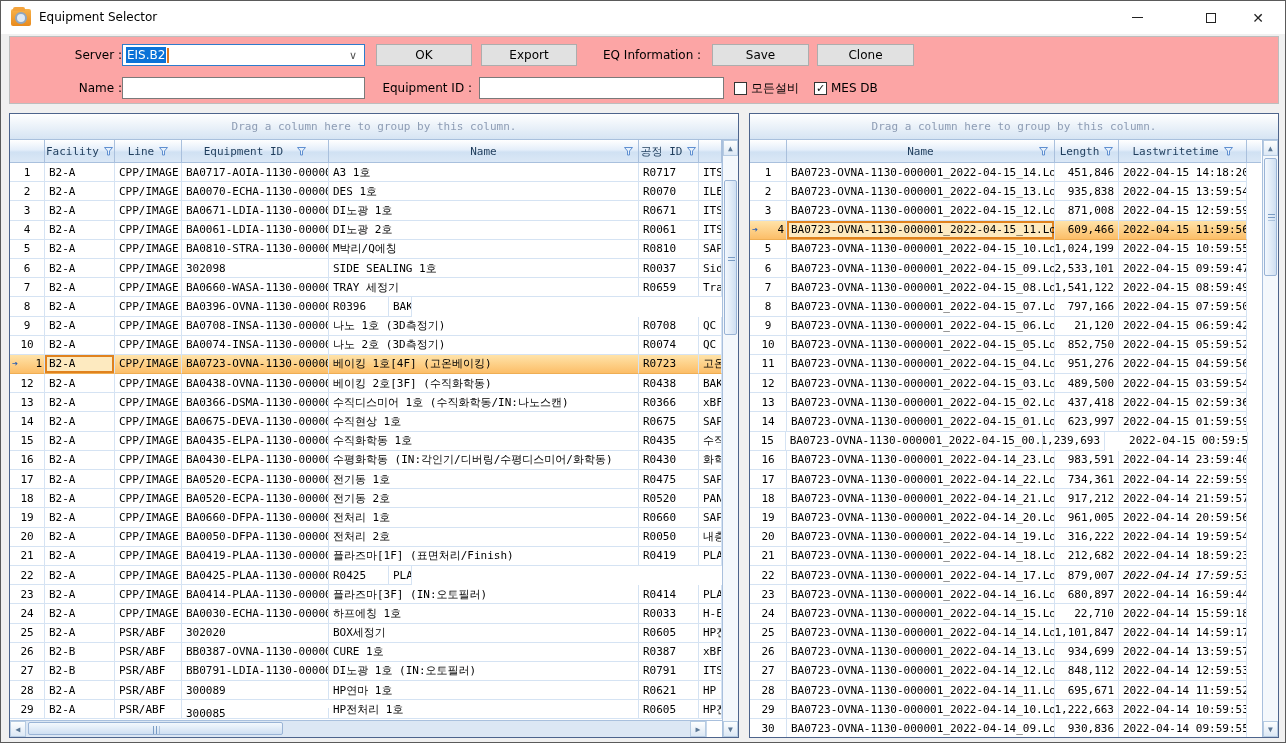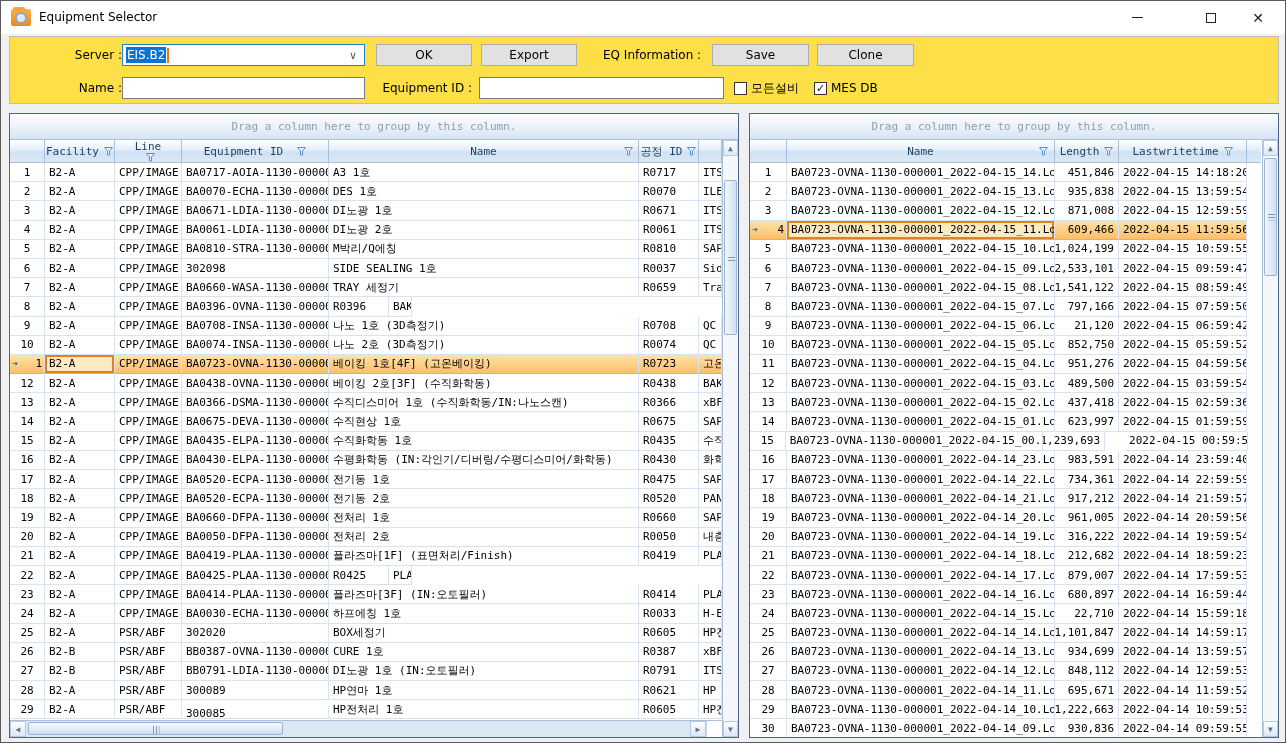--- a/index.html
+++ b/index.html
@@ -21,21 +21,21 @@
     border:2px solid #8fa6c0; border-radius:50%; background:#dfe9f4; }
   .title-text { position:absolute; left:38px; top:9px; font-size:12px; color:#000; }
   .winbtn { position:absolute; top:0; width:60px; height:33px; display:flex; align-items:center; justify-content:center;
     font-size:14px; color:#222; background:#fff; }
   .winbtn.min { left:1106px; } .winbtn.max { left:1180px; } .winbtn.close { left:1228px; width:58px; }
   .max-glyph { width:10px; height:10px; border:1px solid #222; display:inline-block; }
   .min-glyph { width:11px; height:0; border-top:1px solid #222; display:inline-block; }
 
   
   .toppanel { position:absolute; left:8px; top:35px; width:1270px; height:68px;
-    background:#fde047; border:1px solid #bdbdbd; }
+    background:#fca5a5; border:1px solid #bdbdbd; }
   .lbl { position:absolute; font-size:12px; color:#000; height:22px; line-height:22px; }
   .txt-right { text-align:right; }
   .field { position:absolute; height:22px; background:#fff; border:1px solid #7a7a7a; font-size:12px; }
   .combo { border:1px solid #2e7ccc; display:flex; align-items:center; }
   .combo .selval { margin-left:3px; background:#0b72d7; color:#fff; padding:1px 1px; font-size:12px; }
   .combo .caret { width:2px; height:15px; background:#e07820; margin-left:1px; }
   .combo .chev { margin-left:auto; margin-right:7px; color:#555; font-size:11px; }
   .btn { position:absolute; height:22px; background:#e1e1e1; border:1px solid #adadad;
     font-size:12px; color:#000; display:flex; align-items:center; justify-content:center; }
   .chk { position:absolute; display:flex; align-items:center; font-size:12px; color:#000; height:16px; }
@@ -142,21 +142,21 @@
       <div class="hrow">
         <div class="hcell" style="width:35px;"></div>
         <div class="hcell" style="width:70px;">
             <span>Facility</span>
           <span class="funnel">
               <svg width="9" height="9">
                 <path d="M0.5 0.5 H8.5 L5.5 4 V8 H3.5 V4 Z" fill="#e8f1fb" stroke="#5f8fd0"></path>
               </svg>
             </span>
           </div>
-        <div class="hcell" style="width:67px;flex-direction:column;">
+        <div class="hcell" style="width:67px;">
             <span>Line</span>
           <span class="funnel">
               <svg width="9" height="9">
                 <path d="M0.5 0.5 H8.5 L5.5 4 V8 H3.5 V4 Z" fill="#e8f1fb" stroke="#5f8fd0"></path>
               </svg>
             </span>
           </div>
         <div class="hcell" style="width:147px;">
             <span>Equipment ID</span>
           <span class="funnel" style="margin-left:14px;">
@@ -650,21 +650,21 @@
             <div class="cell numcell" style="width: 37px;">21</div>
             <div class="cell" style="width: 268px;">BA0723-OVNA-1130-000001_2022-04-14_18.Log</div>
             <div class="cell r" style="width: 64px;">212,682</div>
             <div class="cell" style="width: 128px;">2022-04-14 18:59:23</div>
             <div class="cell filler" style="width: 14px;"></div>
           </div>
           <div class="row">
             <div class="cell numcell" style="width: 37px;">22</div>
             <div class="cell" style="width: 268px;">BA0723-OVNA-1130-000001_2022-04-14_17.Log</div>
             <div class="cell r" style="width: 64px;">879,007</div>
-            <div class="cell" style="width: 128px;">2022-04-14 17:59:53</div>
+            <div class="cell" style="width: 128px; font-style: italic;">2022-04-14 17:59:53</div>
             <div class="cell filler" style="width: 14px;"></div>
           </div>
           <div class="row">
             <div class="cell numcell" style="width: 37px;">23</div>
             <div class="cell" style="width: 268px;">BA0723-OVNA-1130-000001_2022-04-14_16.Log</div>
             <div class="cell r" style="width: 64px;">680,897</div>
             <div class="cell" style="width: 128px;">2022-04-14 16:59:44</div>
             <div class="cell filler" style="width: 14px;"></div>
           </div>
           <div class="row">

